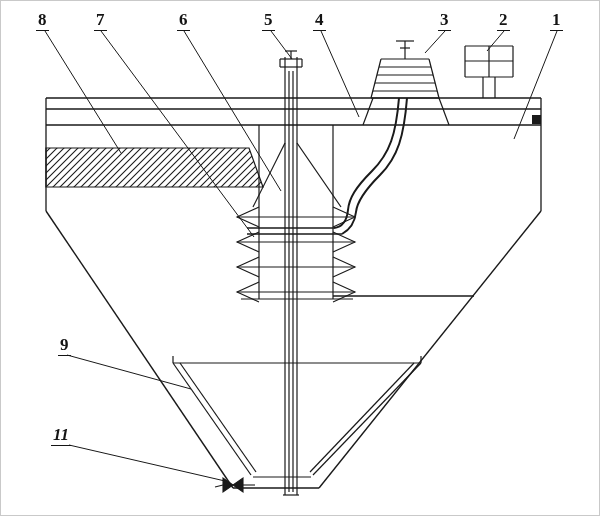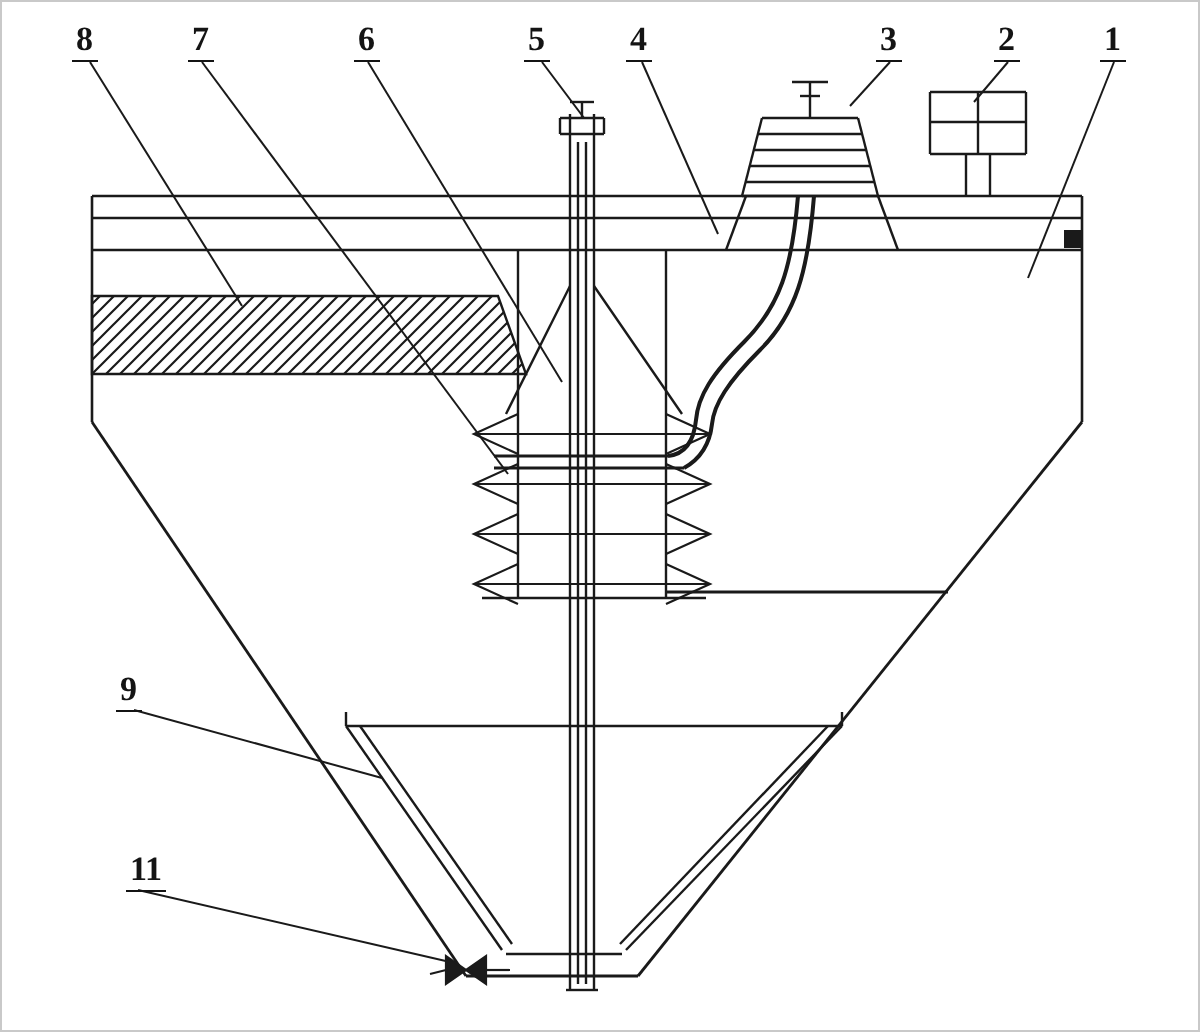--- a/index.html
+++ b/index.html
@@ -25,21 +25,21 @@
   }
   .c8{left:35px;top:10px;}
   .c7{left:93px;top:10px;}
   .c6{left:176px;top:10px;}
   .c5{left:261px;top:10px;}
   .c4{left:312px;top:10px;}
   .c3{left:437px;top:10px;}
   .c2{left:496px;top:10px;}
   .c1{left:549px;top:10px;}
   .c9{left:57px;top:335px;}
-  .c11{left:62px;top:425px;}
+  .c11{left:50px;top:425px;font-style:italic;}
 </style>
 </head>
 <body>
 
 <div class="stage">
 
   <svg width="600" height="516" viewBox="0 0 600 516">
     <defs>
       <pattern id="hatch" width="7" height="7" patternUnits="userSpaceOnUse">
         <path d="M0,7 L7,0 M-1,1 L1,-1 M6,8 L8,6" stroke="#1a1a1a" stroke-width="1.1"></path>

